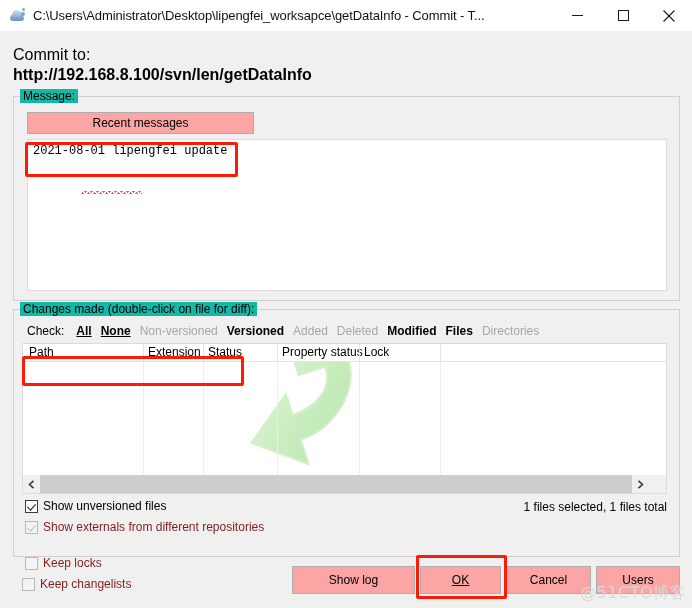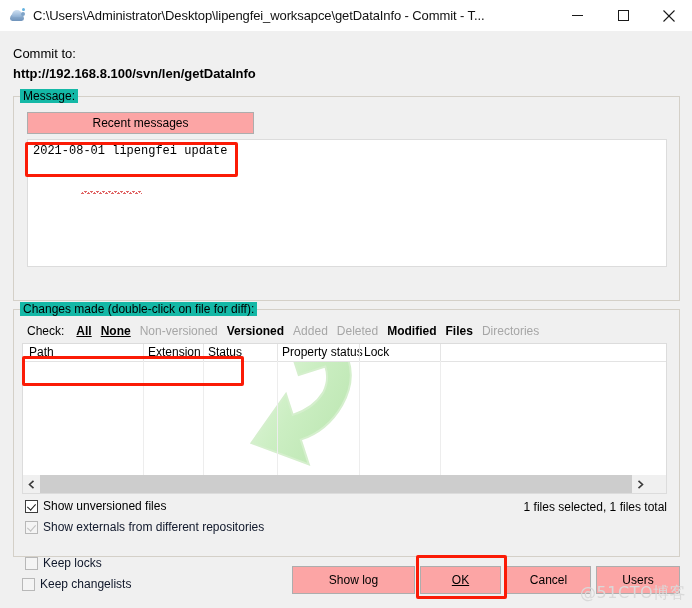--- a/index.html
+++ b/index.html
@@ -90,21 +90,21 @@
   
   .client {
     position: absolute;
     left: 0; top: 31px;
     width: 692px; height: 577px;
     background: #f0f0f0;
   }
 
   .lbl {
     position: absolute;
-    font-size: 13px;
+    font-size: 16px;
     color: #000000;
     white-space: nowrap;
   }
   .lbl-bold { font-weight: bold; }
 
   
   .groupbox {
     position: absolute;
     border: 1px solid #d4d0c8;
     border-top: 1px solid #d4d0c8;
@@ -304,21 +304,21 @@
     background: #f4f4f4;
   }
   .cbox.disabled.checked::after {
     border-color: #bfbfbf;
   }
   .cbox.empty-dis {
     border-color: #b8b8b8;
     background: #f4f4f4;
   }
   .cblabel { font-size: 12px; color: #000; }
-  .cblabel.dim { color: #0f172a; }
+  .cblabel.dim { color: #7f1d1d; }
 
   
   .checkrow {
     position: absolute;
     display: flex;
     align-items: baseline;
     white-space: nowrap;
     font-size: 12px;
   }
   .chk-lab { color: #000; margin-right: 12px; }
@@ -411,21 +411,21 @@
     <div class="lbl" style="left:13px; top:15px;">Commit to:</div>
     <div class="lbl lbl-bold" style="left:13px; top:35px;">http://192.168.8.100/svn/len/getDataInfo</div>
 
     <div class="groupbox" style="left:13px; top:65px; width:667px; height:205px;"></div>
     <div class="group-title" style="left:20px; top:58px;">Message:</div>
 
     <div class="btn" style="left:27px; top:81px; width:227px; height:22px;">
       <span>Recent messages</span>
     </div>
 
-    <div class="msgbox" style="left:27px; top:108px; width:640px; height:128px;text-decoration:underline;">
+    <div class="msgbox" style="left:27px; top:108px; width:640px; height:152px;text-decoration:underline;">
       <div class="msgtext">2021-08-01 lipengfei update</div>
     </div>
     <div class="squiggle"></div>
 
     <div class="redbox" style="left:25px; top:111px; width:213px; height:35px;"></div>
 
     <div class="groupbox" style="left:13px; top:278px; width:667px; height:248px;"></div>
     <div class="group-title" style="left:20px; top:271px;">Changes made (double-click on file for diff):</div>
 
     <div class="checkrow" style="left:27px; top:293px;">

